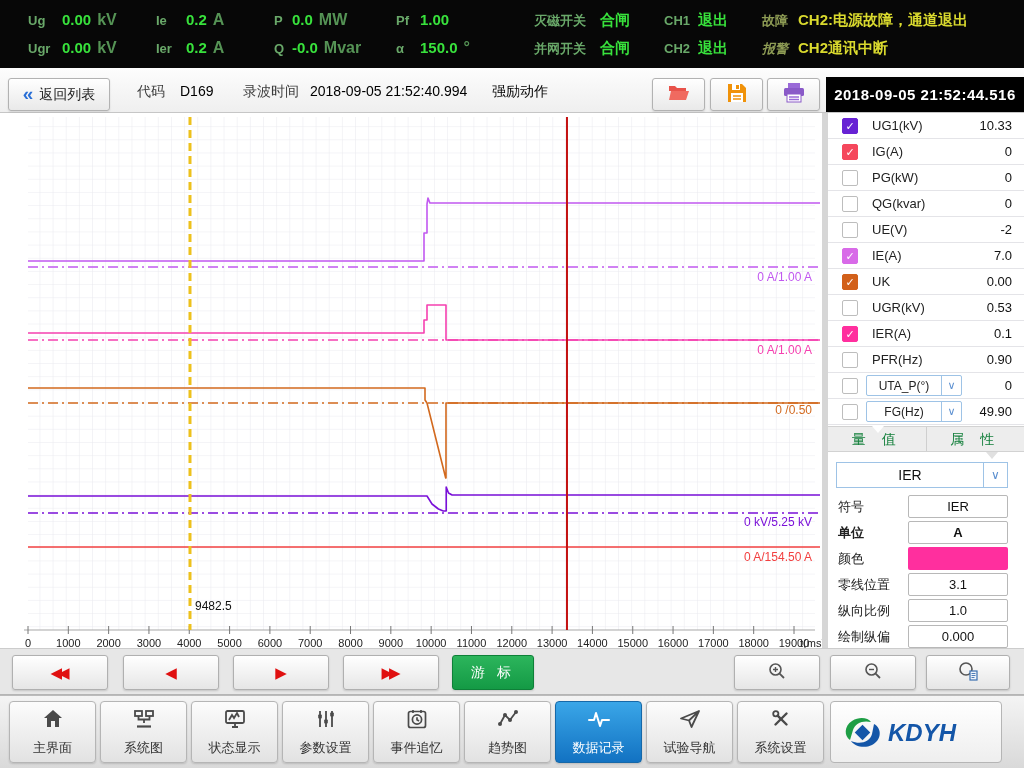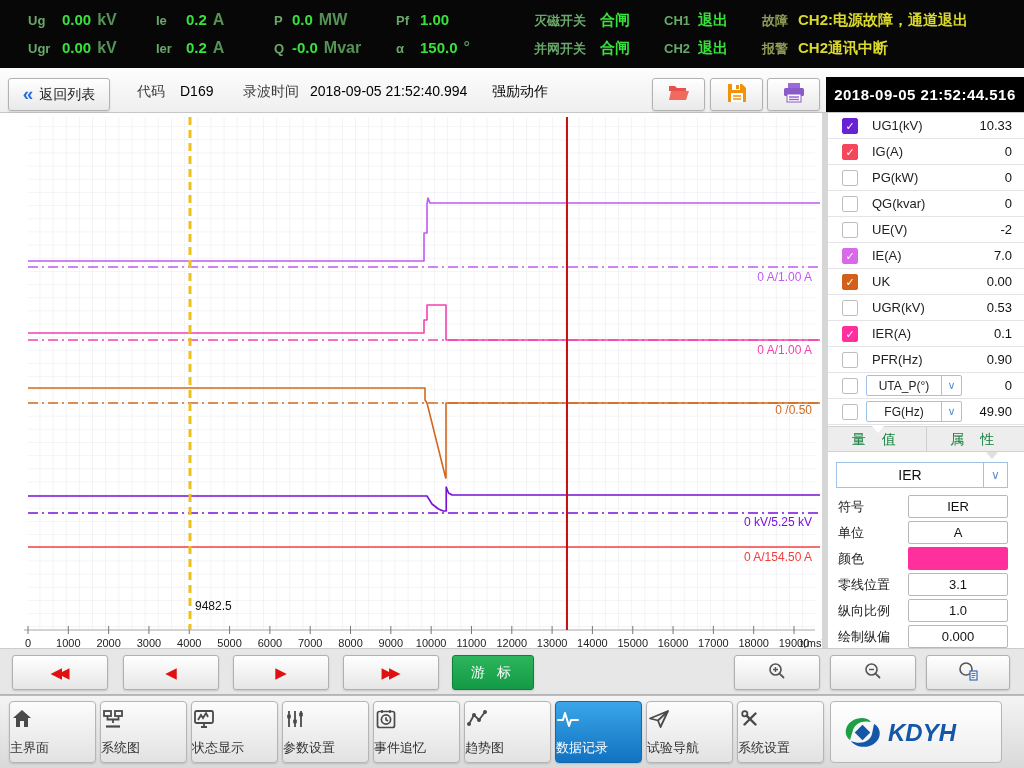--- a/index.html
+++ b/index.html
@@ -94,21 +94,21 @@
   #btn-zoom-in  { left:734px; width:86px; }
   #btn-zoom-out { left:830px; width:86px; }
   #btn-zoom-fit { left:926px; width:84px; }
 
   
   #nav-bar { position:absolute; left:0; top:695px; width:1024px; height:73px;
     background:linear-gradient(#f4f4f4,#d9d9d9); border-top:1px solid #bbb;
     display:flex; align-items:center; padding-left:9px; gap:4px; }
   .nav-btn { width:87px; height:62px; background:linear-gradient(#fcfcfc,#e2e2e2);
     border:1px solid #b5b5b5; border-radius:4px; box-shadow:0 1px 2px rgba(0,0,0,.15);
-    display:flex; flex-direction:column; justify-content:center; gap:4px;
+    display:flex; flex-direction:column; align-items:center; justify-content:center; gap:4px;
     cursor:pointer; color:#4a4a4a; }
   .nav-btn .nav-label { font-size:13px; color:#333; }
   .nav-btn.active { background:linear-gradient(#3aa6e8,#1272c2); border-color:#1668a8; }
   .nav-btn.active .nav-label { color:#fff; }
   #logo-btn { width:172px; height:62px; margin-left:2px; background:linear-gradient(#ffffff,#eeeeee);
     border:1px solid #b5b5b5; border-radius:4px; display:flex; align-items:center; justify-content:center;
     cursor:pointer; }
 </style>
 </head>
 <body>
@@ -188,21 +188,21 @@
           <span class="st-u"></span>
         </div>
       </div>
       <div class="st-col" style="width: 250px; justify-content: space-between;">
         <div class="st-row st-alert">
           <span class="st-l" style="display: inline-block; width: 36px;">故障</span>
           <span class="st-v">CH2:电源故障，通道退出</span>
           <span class="st-u"></span>
         </div>
         <div class="st-row st-alert">
-          <span class="st-l" style="display: inline-block; width: 36px;">报警</span>
+          <span class="st-l" style="display: inline-block; width: 36px; font-style: italic;">报警</span>
           <span class="st-v">CH2通讯中断</span>
           <span class="st-u"></span>
         </div>
       </div>
     </div>
 
   <div id="toolbar">
     <div class="tbtn" id="back-btn">
       <span class="chev">«</span>
       <span>返回列表</span>
@@ -399,21 +399,21 @@
       <div id="sig-select">
         <span class="sel-label">IER</span>
         <span class="sel-chev">∨</span>
       </div>
 
       <div id="prop-fields">
           <div class="prop-row" style="top: 381px;">
             <span class="prop-label">符号</span>
             <div class="prop-box">IER</div>
           </div>
-          <div class="prop-row" style="top: 407px;">
+          <div class="prop-row" style="top: 407px; font-weight: bold;">
             <span class="prop-label">单位</span>
             <div class="prop-box">A</div>
           </div>
           <div class="prop-row" style="top: 433px;">
             <span class="prop-label">颜色</span>
             <div class="prop-box prop-swatch" style="background: rgb(255, 47, 158);"></div>
           </div>
           <div class="prop-row" style="top: 459px;">
             <span class="prop-label">零线位置</span>
             <div class="prop-box">3.1</div>

